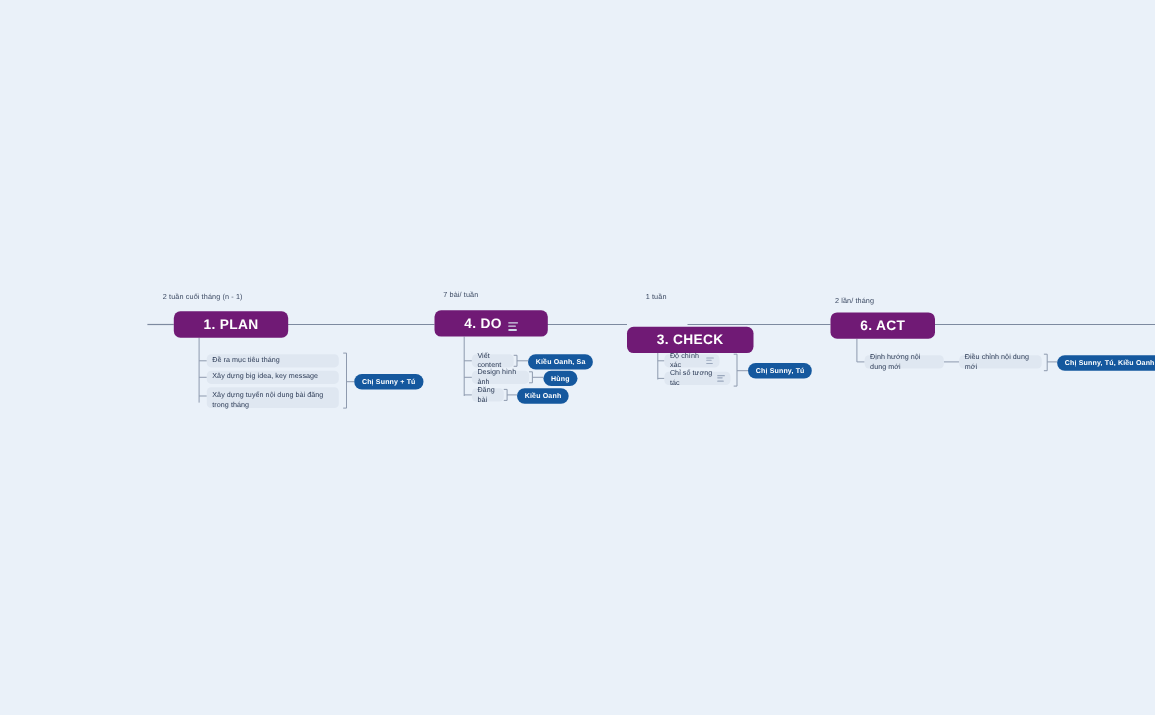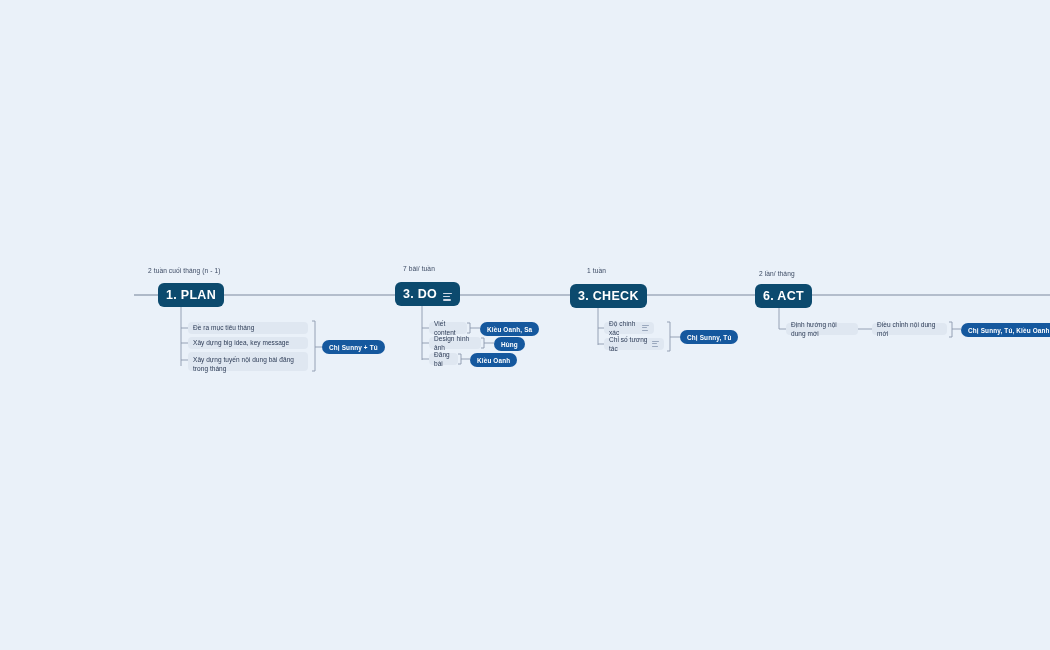--- a/index.html
+++ b/index.html
@@ -49,30 +49,30 @@
     font-weight: bold;
     letter-spacing: 0.2px;
     line-height: 1.25;
     padding: 0 6px;
     box-sizing: border-box;
   }
 
   
   .stage-node {
     position: absolute;
-    background: #0c4a6e;
+    background: #701a75;
     border-radius: 6px;
     color: #ffffff;
     font-size: 12.5px;
     font-weight: bold;
     letter-spacing: 0.3px;
     display: flex;
     align-items: flex-end;
     gap: 6px;
-    padding: 5px 8px;
+    padding: 5px 27px;
     box-sizing: border-box;
     white-space: nowrap;
   }
   .stage-caption {
     position: absolute;
     font-size: 6.6px;
     color: #3c4a63;
     white-space: nowrap;
     letter-spacing: 0.1px;
   }
@@ -220,21 +220,21 @@
     <span>Xây dựng tuyến nội dung bài đăng trong tháng</span>
   </div>
 
   <div class="badge" style="left:322px; top:340px;">
     <span>Chị Sunny + Tú</span>
   </div>
 
   <div class="stage-caption" style="left:403px; top:265px;">7 bài/ tuần</div>
 
   <div class="stage-node" style="left:395px; top:282px; height:24px;">
-    <span>3. DO</span>
+    <span>4. DO</span>
     <span class="note-icon">
         <i></i>
         <i></i>
         <i></i>
       </span>
   </div>
 
   <div class="leaf" style="left:429px; top:322px; width:38px; height:12px;">
     <span>Viết content</span>
   </div>
@@ -250,21 +250,21 @@
   </div>
   <div class="badge" style="left:494px; top:337px;">
     <span>Hùng</span>
   </div>
   <div class="badge" style="left:470px; top:353px;">
     <span>Kiều Oanh</span>
   </div>
 
   <div class="stage-caption" style="left:587px; top:267px;">1 tuần</div>
 
-  <div class="stage-node" style="left:570px; top:284px; height:24px;">
+  <div class="stage-node" style="left:570px; top:297px; height:24px;">
     <span>3. CHECK</span>
   </div>
 
   <div class="leaf" style="left:604px; top:322px; width:50px; height:12px;">
     <span>Độ chính xác</span>
     <span class="mini-note">
         <i></i>
         <i></i>
         <i></i>
       </span>

